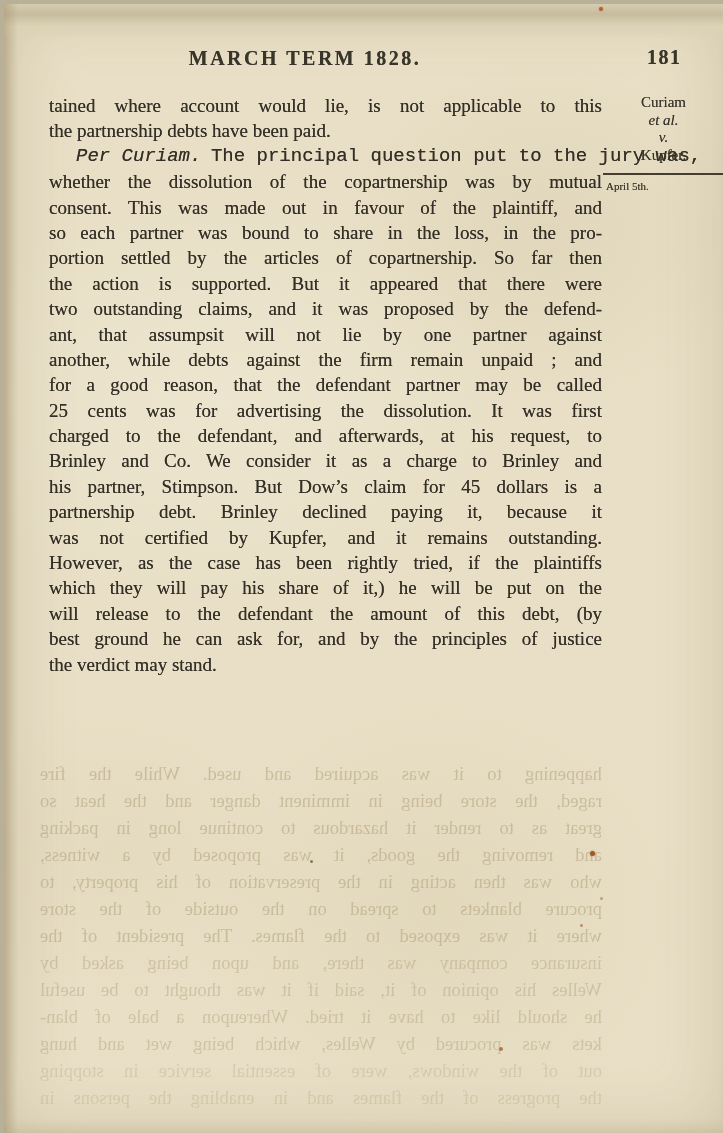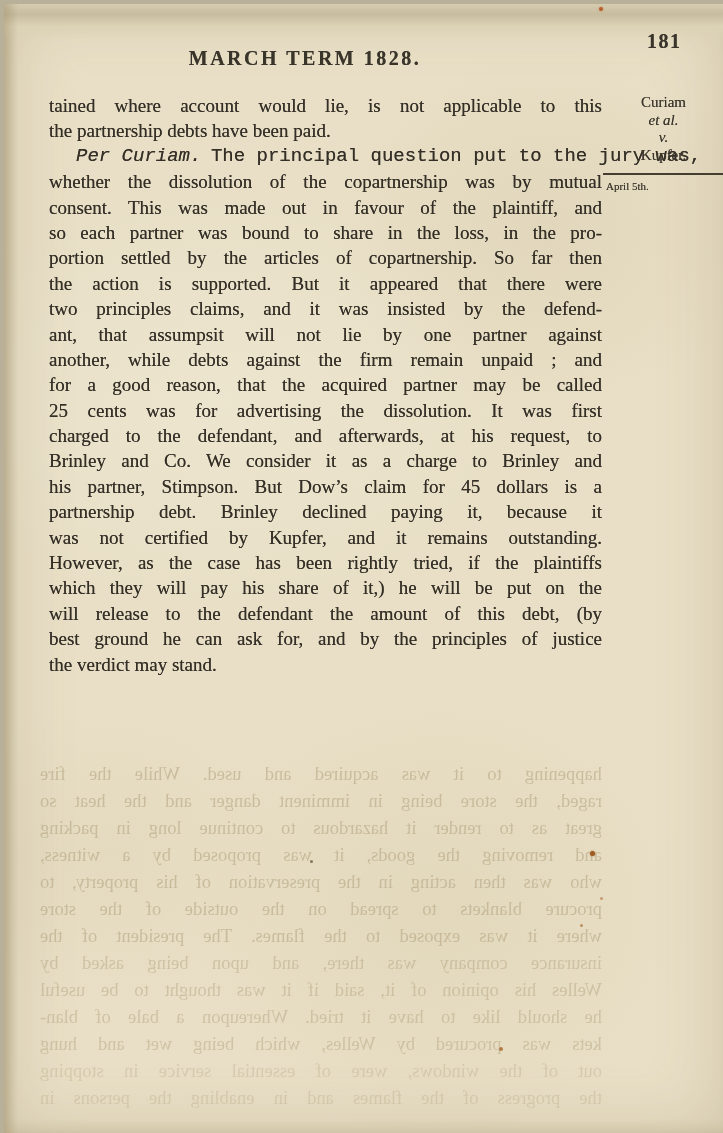--- a/index.html
+++ b/index.html
@@ -34,21 +34,21 @@
     pointer-events:none;
   }
   .running-head{
     position:absolute;top:43px;left:45px;width:512px;
     text-align:center;
     font-size:20px;font-weight:700;letter-spacing:2.5px;
     color:#3a352b;
     text-shadow:0 0 0.5px rgba(58,53,43,0.7);
   }
   .page-number{
-    position:absolute;top:26px;left:643px;
+    position:absolute;top:42px;left:643px;
     font-size:20px;font-weight:700;letter-spacing:1.5px;
     color:#3a352b;
     text-shadow:0 0 0.5px rgba(58,53,43,0.7);
   }
   .body-text{
     position:absolute;top:89px;left:45px;width:553px;
     font-size:19px;line-height:25.4px;
     color:#332e26;
     text-shadow:0 0 0.45px rgba(51,46,38,0.75);
   }
@@ -106,24 +106,24 @@
 
   <div class="body-text">
       <div class="line">tained where account would lie, is not applicable to this</div>
       <div class="line para-end">the partnership debts have been paid.</div>
       <div class="line indent"><i>Per Curiam. </i>The principal question put to the jury was,</div>
       <div class="line">whether the dissolution of the copartnership was by mutual</div>
       <div class="line">consent.  This was made out in favour of the plaintiff, and</div>
       <div class="line">so each partner was bound to share in the loss, in the pro-</div>
       <div class="line">portion settled by the articles of copartnership.  So far then</div>
       <div class="line">the action is supported.  But it appeared that there were</div>
-      <div class="line">two principles claims, and it was insisted by the defend-</div>
+      <div class="line">two outstanding claims, and it was proposed by the defend-</div>
       <div class="line">ant, that assumpsit will not lie by one partner against</div>
       <div class="line">another, while debts against the firm remain unpaid ; and</div>
-      <div class="line">for a good reason, that the acquired partner may be called</div>
+      <div class="line">for a good reason, that the defendant partner may be called</div>
       <div class="line">25 cents was for advertising the dissolution.  It was first</div>
       <div class="line">charged to the defendant, and afterwards, at his request, to</div>
       <div class="line">Brinley and Co.  We consider it as a charge to Brinley and</div>
       <div class="line">his partner, Stimpson.  But Dow’s claim for 45 dollars is a</div>
       <div class="line">partnership debt.  Brinley declined paying it, because it</div>
       <div class="line">was not certified by Kupfer, and it remains outstanding.</div>
       <div class="line">However, as the case has been rightly tried, if the plaintiffs</div>
       <div class="line">which they will pay his share of it,) he will be put on the</div>
       <div class="line">will release to the defendant the amount of this debt, (by</div>
       <div class="line">best ground he can ask for, and by the principles of justice</div>

